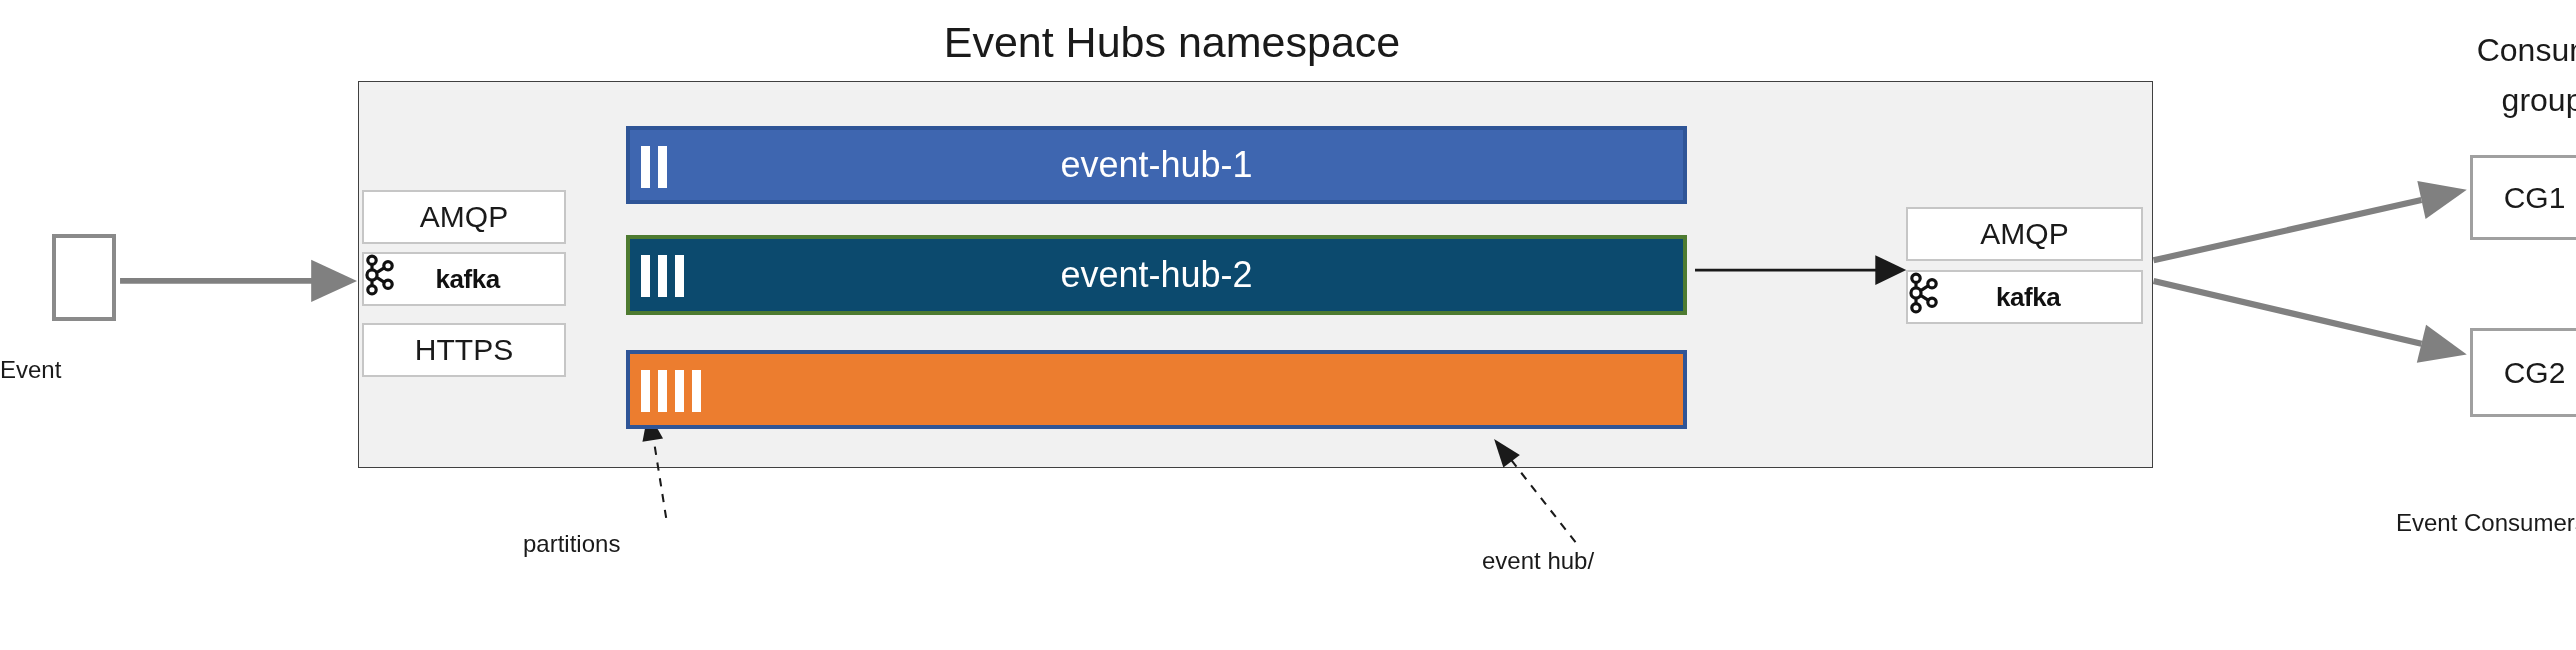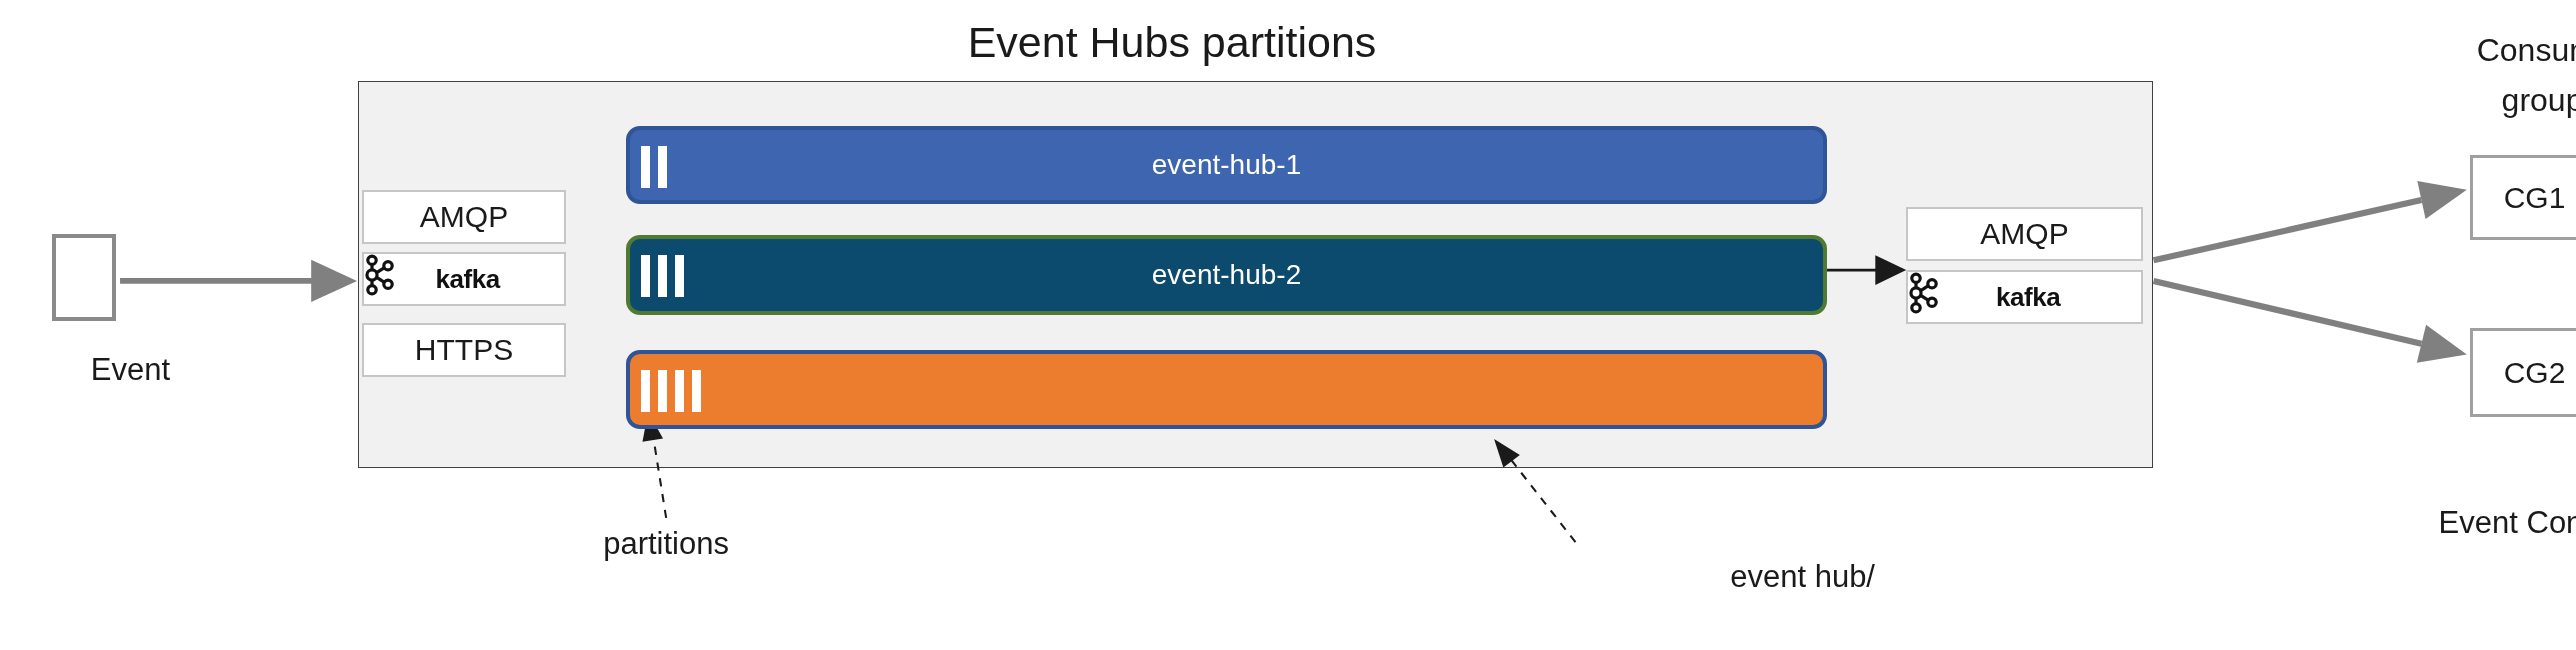--- a/index.html
+++ b/index.html
@@ -11,41 +11,41 @@
   .center{display:flex;align-items:center;justify-content:center;text-align:center;}
 
   
   .namespace{
     left:358px;top:81px;width:1795px;height:387px;
     background:#f1f1f1;border:1.5px solid #404040;box-sizing:border-box;
   }
 
   
   .title{left:912px;top:17.5px;width:520px;font-size:43px;line-height:1.15;text-align:center;}
-  .lbl-lg{font-size:31px;line-height:47px;text-align:right;}
+  .lbl-lg{font-size:24px;line-height:47px;text-align:left;}
   .producers-lbl{left:0px;top:346px;width:170px;}
   .partitions-lbl{left:523px;top:520px;width:206px;}
-  .topic-lbl{left:1617px;top:537px;width:258px;margin-top:16px;}
+  .topic-lbl{left:1482px;top:537px;width:258px;}
   .event-consumers-lbl{left:2396px;top:499px;width:289px;}
   .groups-lbl{left:2437px;top:25px;width:227px;font-size:32px;line-height:50px;text-align:center;}
 
   
   .proto{
     background:#ffffff;border:2.6px solid #c6c6c6;box-sizing:border-box;
     font-size:30px;
   }
   .proto-l{left:362px;width:204px;height:54px;}
   .proto-r{left:1906px;width:237px;height:54px;}
 
   .kafka-mark{font-size:26px;font-weight:600;letter-spacing:-0.5px;margin-left:7.2px;color:#111;}
 
   
   .bar{
-    left:626px;width:1201px;box-sizing:border-box;
-    color:#ffffff;font-size:28px;border-radius:14px;
+    left:626px;width:1061px;box-sizing:border-box;
+    color:#ffffff;font-size:36px;
   }
   .bar .bar-label{position:absolute;inset:0;display:flex;align-items:center;justify-content:center;}
   .hub1{top:126px;height:78px;background:#3e66b0;border:4.1px solid #2f5597;}
   .hub2{top:235px;height:80px;background:#0c4a6e;border:4.1px solid #4e7b31;}
   .hub3{top:350px;height:79px;background:#ec7d2f;border:4.1px solid #2f5597;}
   .mark{position:absolute;width:8.8px;height:42px;top:15.5px;background:#ffffff;}
   .m1{left:11.3px;} .m2{left:28px;} .m3{left:45px;} .m4{left:62px;}
 
   
   .producer-box{left:52px;top:234px;width:64px;height:87px;background:#ffffff;border:4.1px solid #8a8a8a;box-sizing:border-box;}
@@ -91,21 +91,21 @@
       <line x1="1293" y1="1005" x2="1268" y2="848" stroke="#1a1a1a" stroke-width="4" stroke-dasharray="16 15"></line>
       <polygon points="1258,800 1287,851 1247,857" fill="#1a1a1a"></polygon>
     </g>
 
     <g>
       <line x1="3058" y1="1052" x2="2925" y2="882" stroke="#1a1a1a" stroke-width="4" stroke-dasharray="16 15"></line>
       <polygon points="2900,852 2950,883 2918,907" fill="#1a1a1a"></polygon>
     </g>
   </svg>
 
-  <div class="abs title">Event Hubs partitions</div>
+  <div class="abs title">Event Hubs namespace</div>
 
   <div class="abs producer-box"></div>
   <div class="abs producers-lbl lbl-lg">
     <div>Event</div>
   </div>
 
   <div class="abs proto proto-l center" style="top:190px">
     <span>AMQP</span>
   </div>
   <div class="abs proto proto-l center" style="top:252px">

